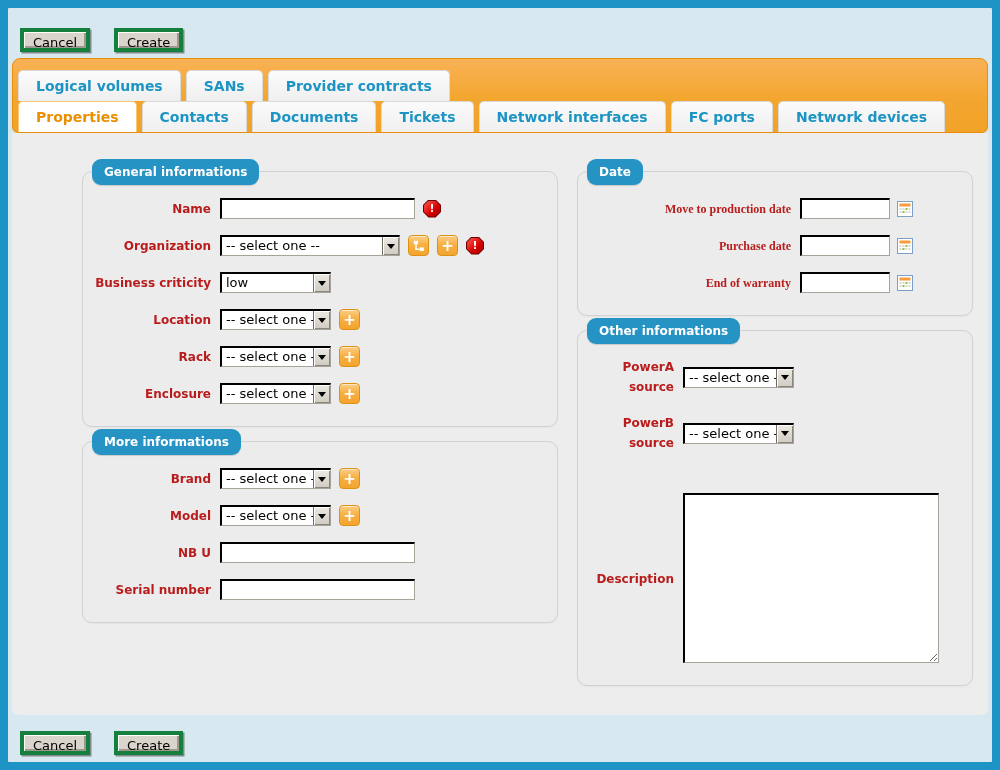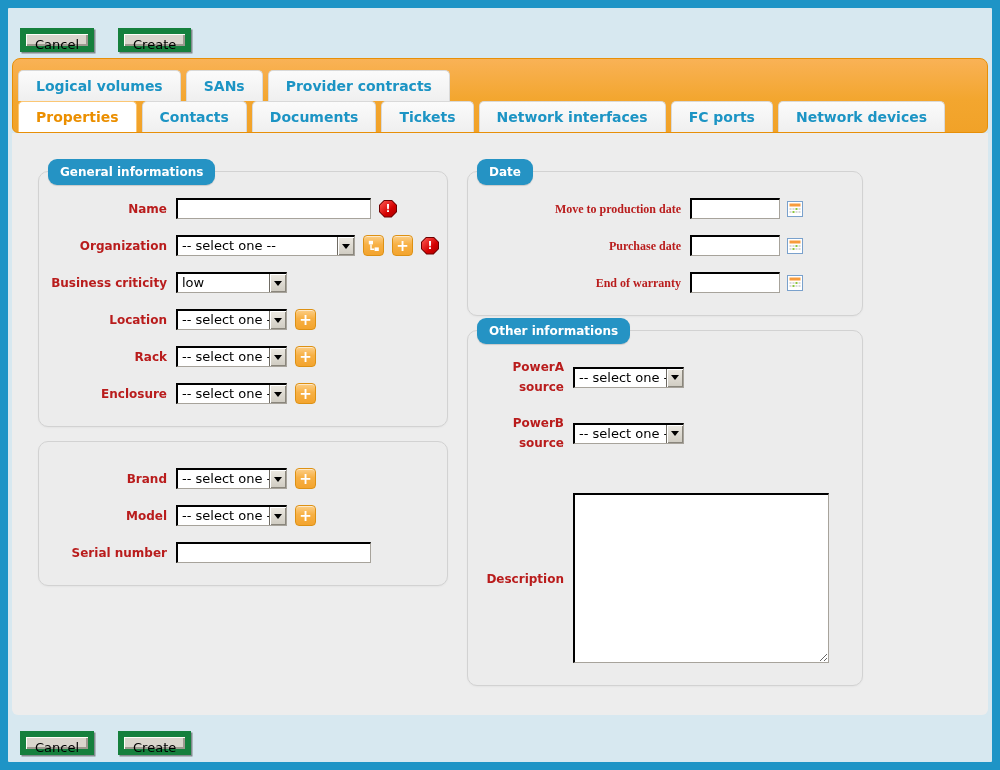--- a/index.html
+++ b/index.html
@@ -11,21 +11,21 @@
   }
   .app {
     position:absolute; left:8px; top:8px; right:8px; bottom:8px;
     background:#d7e8f0; border-radius:1px; overflow:hidden;
   }
   
   .toolbar { padding:20px 0 6px 12px; display:flex; gap:24px; }
   .toolbar.bottom { padding:16px 0 0 12px; }
   .btn {
     font:13px "DejaVu Sans","Liberation Sans",sans-serif; color:#000;
-    background:#d9d5cc; border:6px solid #15803d;
+    background:#d9d5cc; border:4px solid #15803d;
     box-shadow: inset 1px 1px 0 #fffef8, inset -2px -2px 0 #9d998f, 1.5px 1.5px 0 rgba(60,60,60,.55);
     padding:3px 9px; min-width:50px; height:24px; cursor:pointer;text-align:center;
   }
   
   .tabstrip {
     margin:0 4px;
     background:linear-gradient(#f9b256,#f3a62f 55%,#f1a228);
     border:1px solid #e78f08;
     border-radius:8px 8px 6px 6px;
     padding:6px 0 0 5px;
@@ -42,21 +42,21 @@
   }
   .tab.active {
     background:#fff; color:#eb8f00; border-color:#fbc775;
   }
   
   .panel {
     margin:0 4px; background:#ededed; border-radius:0 0 6px 6px;
     min-height:582px; padding:25px 0 14px 26px;
     display:flex; gap:19px; align-items:flex-start;
   }
-  .col-left { width:410px; }
+  .col-left { width:476px;margin-left:44px; }
   .col-right { width:396px; }
   .fs {
     position:relative; border:1px solid #d2d2d2; border-radius:10px;
     background:#ececec; padding:26px 8px 6px 8px; margin-top:13px; margin-bottom:14px;
     box-shadow:0 1px 2px rgba(0,0,0,0.04);
   }
   .fs-badge {
     position:absolute; top:-13px; left:9px;
     background:#2593c4; color:#fff; font-size:12px; font-weight:bold;
     padding:6px 12px; border-radius:9px; line-height:14px;
@@ -226,20 +226,21 @@
             <span class="xsel-val">-- select one --</span>
             <span class="xsel-btn">
                 <span class="xsel-arrow"></span>
               </span>
           </span>
           <span class="obtn">+</span>
         </div>
       </div>
 
       <div class="fs">
+        <span class="fs-badge">More informations</span>
 
         <div class="row">
           <span class="lbl">Brand</span>
           <span class="xsel w111">
             <span class="xsel-val">-- select one --</span>
             <span class="xsel-btn">
                 <span class="xsel-arrow"></span>
               </span>
           </span>
           <span class="obtn">+</span>
@@ -249,20 +250,24 @@
           <span class="lbl">Model</span>
           <span class="xsel w111">
             <span class="xsel-val">-- select one --</span>
             <span class="xsel-btn">
                 <span class="xsel-arrow"></span>
               </span>
           </span>
           <span class="obtn">+</span>
         </div>
 
+        <div class="row">
+          <span class="lbl">NB U</span>
+          <input class="tin w195" style="">
+        </div>
 
         <div class="row">
           <span class="lbl">Serial number</span>
           <input class="tin w195" style="">
         </div>
 
       </div>
     </div>
 
     <div class="col-right">

